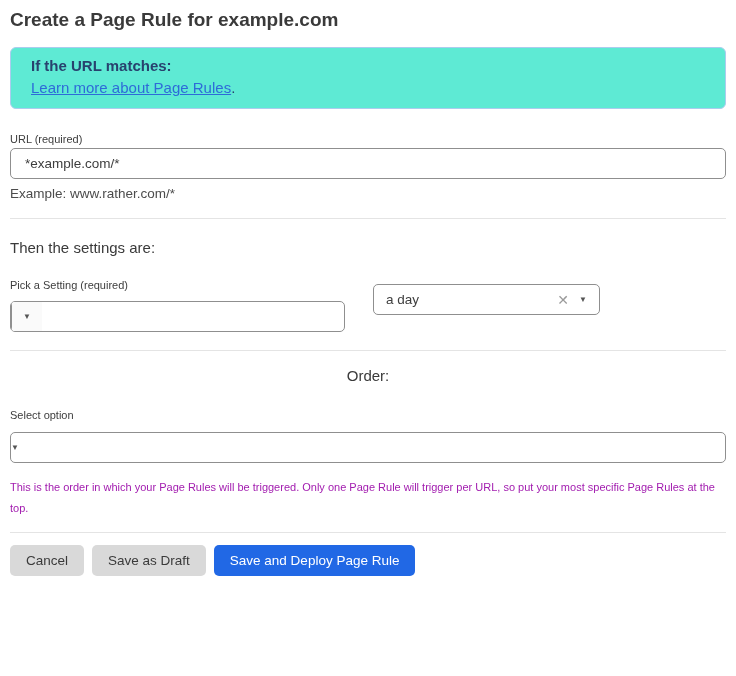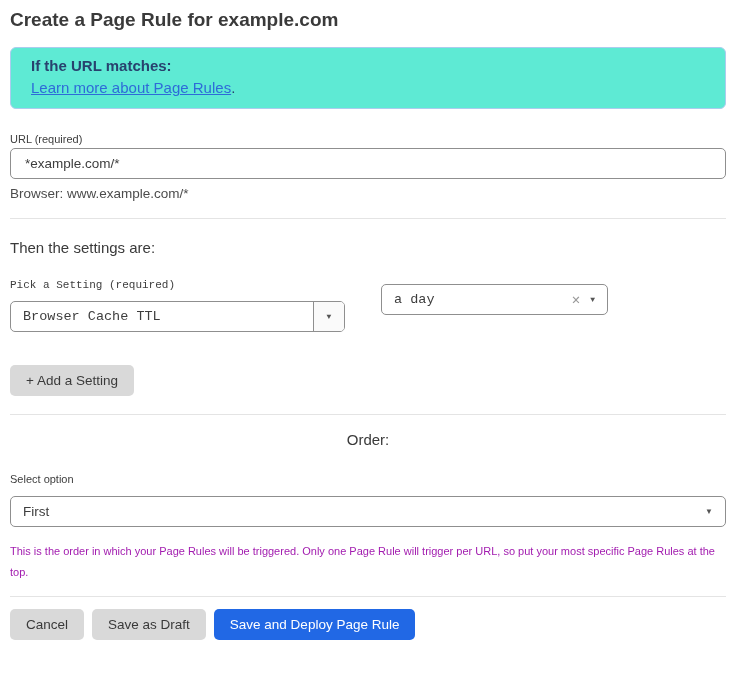--- a/index.html
+++ b/index.html
@@ -73,23 +73,22 @@
   .section-heading {
     margin: 20px 0 0 0;
     font-size: 15px;
     line-height: 18px;
     font-weight: 400;
     color: #3a3a3a;
   }
 
   .settings-row {
     display: flex;
-    gap: 36px;
+    gap: 28px;
     margin-top: 20px;
-    font-family: Liberation Mono, monospace;
   }
   .settings-col .field-label { margin-top: 0; }
   .col-setting { width: 335px; }
   .col-ttl { width: 227px; }
 
   .select-box {
     margin-top: 7px;
     height: 31px;
     border: 1px solid #8f8f8f;
     border-radius: 5px;
@@ -182,57 +181,54 @@
 
   <h1 class="page-title">Create a Page Rule for example.com</h1>
 
   <div class="info-box">
     <div class="info-heading">If the URL matches:</div>
     <div><a class="info-link">Learn more about Page Rules</a><span>.</span></div>
   </div>
 
   <div class="field-label">URL (required)</div>
   <input class="text-input" type="text" value="*example.com/*" style="">
-  <div class="helper-text">Browser: www.example.com/*</div>
+  <div class="helper-text">Example: www.rather.com/*</div>
 
   <hr class="divider">
 
   <div class="section-heading">Then the settings are:</div>
 
   <div class="settings-row">
     <div class="settings-col col-setting">
       <div class="field-label">Pick a Setting (required)</div>
       <div class="select-box">
-        <span class="select-value">Browser Cache TTL</span>
         <span class="select-split-caret">
           <span class="caret">▼</span>
         </span>
       </div>
     </div>
 
     <div class="settings-col col-ttl">
       <div class="select-box">
         <span class="select-value">a day</span>
         <span class="inline-icons">
           <span class="clear-x">✕</span>
           <span class="caret">▼</span>
         </span>
       </div>
     </div>
   </div>
 
-  <button class="btn btn-secondary add-setting-btn">+ Add a Setting</button>
 
   <hr class="divider divider-order">
 
   <div class="section-heading section-heading-order">Order:</div>
 
   <div class="field-label">Select option</div>
   <div class="select-box full-select">
-    <span class="select-value">First</span>
     <span class="caret">▼</span>
   </div>
   <div class="order-helper">This is the order in which your Page Rules will be triggered. Only one Page Rule will trigger per URL, so put your most specific Page Rules at the top.</div>
 
   <hr class="divider divider-footer">
 
   <div class="footer-actions">
     <button class="btn btn-secondary">Cancel</button>
     <button class="btn btn-secondary">Save as Draft</button>
     <button class="btn btn-primary">Save and Deploy Page Rule</button>

